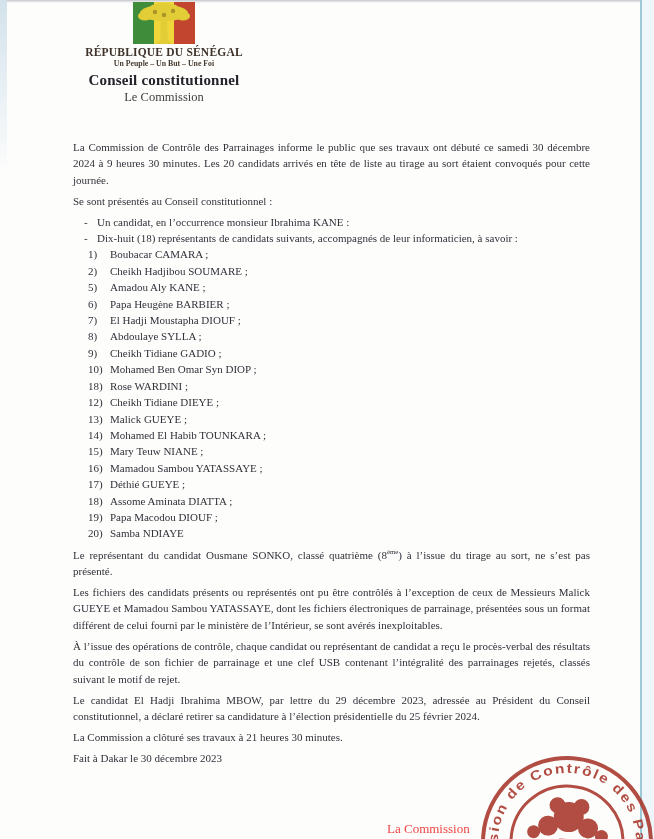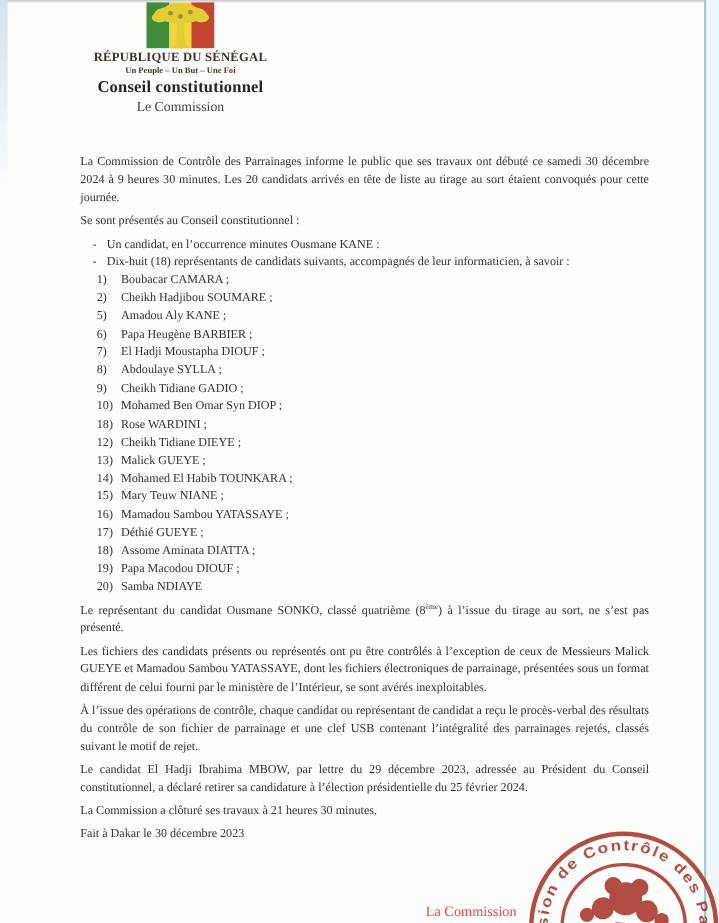--- a/index.html
+++ b/index.html
@@ -83,21 +83,21 @@
 
 
   <div class="body">
     <p>La Commission de Contrôle des Parrainages informe le public que ses travaux ont débuté ce samedi 30 décembre 2024 à 9 heures 30 minutes. Les 20 candidats arrivés en tête de liste au tirage au sort étaient convoqués pour cette journée.</p>
     <p>Se sont présentés au Conseil constitutionnel :</p>
 
     <div>
 
         <div class="bullet-row">
           <span class="bullet-marker">-</span>
-          <span class="bullet-text">Un candidat, en l’occurrence minutes Ousmane KANE :</span>
+          <span class="bullet-text">Un candidat, en l’occurrence monsieur Ibrahima KANE :</span>
         </div>
 
         <div class="bullet-row">
           <span class="bullet-marker">-</span>
           <span class="bullet-text">Dix-huit (18) représentants de candidats suivants, accompagnés de leur informaticien, à savoir :</span>
         </div>
       </div>
 
     <div>
 

